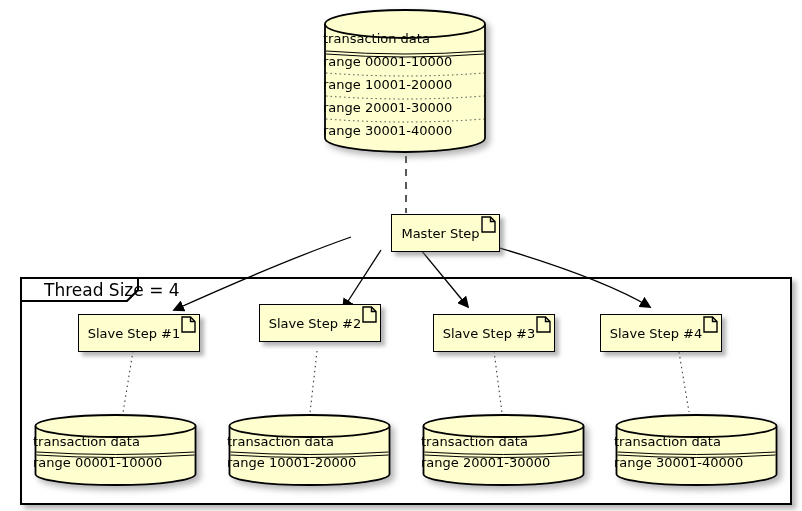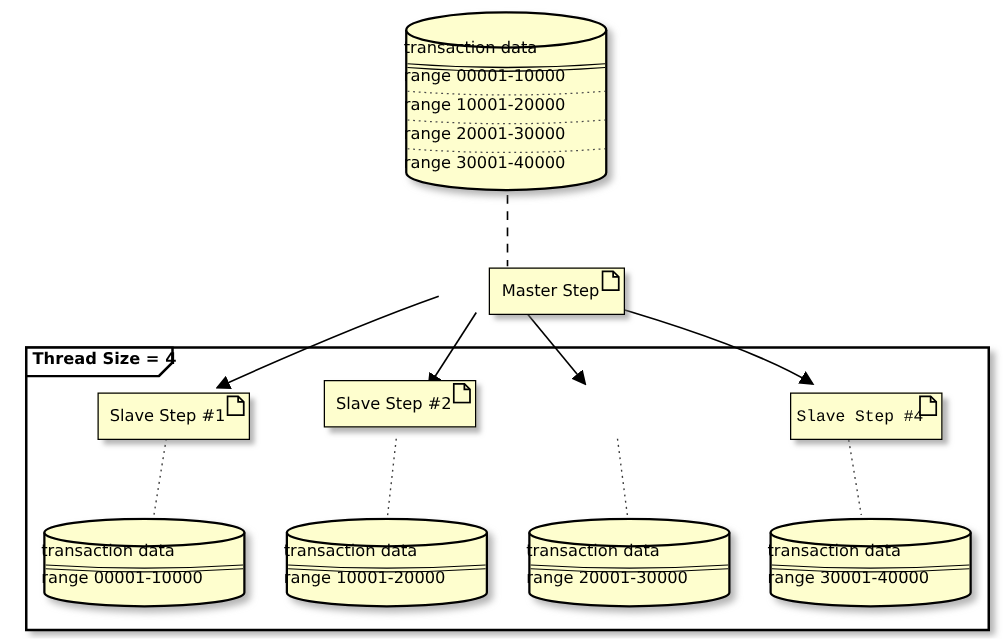--- a/index.html
+++ b/index.html
@@ -11,21 +11,21 @@
   .edge{fill:none;stroke:#000;stroke-width:1.3;}
   .edge-dashed{stroke-dasharray:7 6;}
   .edge-dotted{stroke:#3a3a3a;stroke-width:1.1;stroke-dasharray:1.5 3.5;}
 
   
   .frame{position:absolute;left:20px;top:277px;width:768px;height:224px;
          border:2px solid #000;background:transparent;z-index:1;
          box-shadow:4px 4px 5px rgba(120,120,120,.55);}
   .frame-tab{position:absolute;left:-2px;top:-2px;width:120px;height:25px;z-index:2;}
   .frame-tab svg{position:absolute;left:0;top:0;}
-  .frame-tab-label{position:absolute;left:6px;top:3px;font-size:13px;font-weight:bold;white-space:nowrap;}
+  .frame-tab-label{position:absolute;left:24px;top:3px;font-size:17px;font-weight:normal;white-space:nowrap;}
 
   
   .step{position:absolute;height:36px;background:#FEFECE;border:1.6px solid #000;
         display:flex;align-items:center;justify-content:center;z-index:5;
         font-size:13px;white-space:nowrap;box-shadow:4px 4px 4px rgba(120,120,120,.55);}
   .step .label{padding-right:10px;}
   .artifact{position:absolute;top:1px;right:3px;}
 
   
   .cyl{position:absolute;z-index:5;}
@@ -99,21 +99,28 @@
       <path d="M9.5 1 V5.5 H14" fill="none" stroke="#000" stroke-width="1.4"></path>
     </svg>
   </div>
   <div class="step" style="left:259px;top:304px;width:120px;">
     <span class="label">Slave Step #2</span>
     <svg class="artifact" width="15" height="17" viewBox="0 0 15 17">
       <path d="M1 1 H9.5 L14 5.5 V16 H1 Z" fill="#FEFECE" stroke="#000" stroke-width="1.4"></path>
       <path d="M9.5 1 V5.5 H14" fill="none" stroke="#000" stroke-width="1.4"></path>
     </svg>
   </div>
-  <div class="step" style="left:632px;top:314px;width:120px;font-family:Liberation Mono, monospace;">
+  <div class="step" style="left:433px;top:314px;width:120px;">
+    <span class="label">Slave Step #3</span>
+    <svg class="artifact" width="15" height="17" viewBox="0 0 15 17">
+      <path d="M1 1 H9.5 L14 5.5 V16 H1 Z" fill="#FEFECE" stroke="#000" stroke-width="1.4"></path>
+      <path d="M9.5 1 V5.5 H14" fill="none" stroke="#000" stroke-width="1.4"></path>
+    </svg>
+  </div>
+  <div class="step" style="left:600px;top:314px;width:120px;">
     <span class="label">Slave Step #4</span>
     <svg class="artifact" width="15" height="17" viewBox="0 0 15 17">
       <path d="M1 1 H9.5 L14 5.5 V16 H1 Z" fill="#FEFECE" stroke="#000" stroke-width="1.4"></path>
       <path d="M9.5 1 V5.5 H14" fill="none" stroke="#000" stroke-width="1.4"></path>
     </svg>
   </div>
 
   <div class="cyl" style="left:33px;top:414px;width:165px;height:80px;">
     <svg width="165" height="80" viewBox="0 0 165 80">
       <path class="shape" d="M2.5 12 V60 A80 11 0 0 0 162.5 60 V12"></path>

